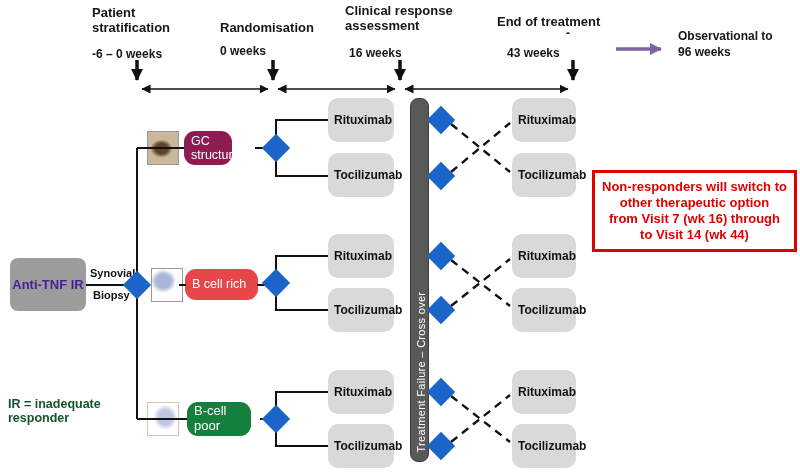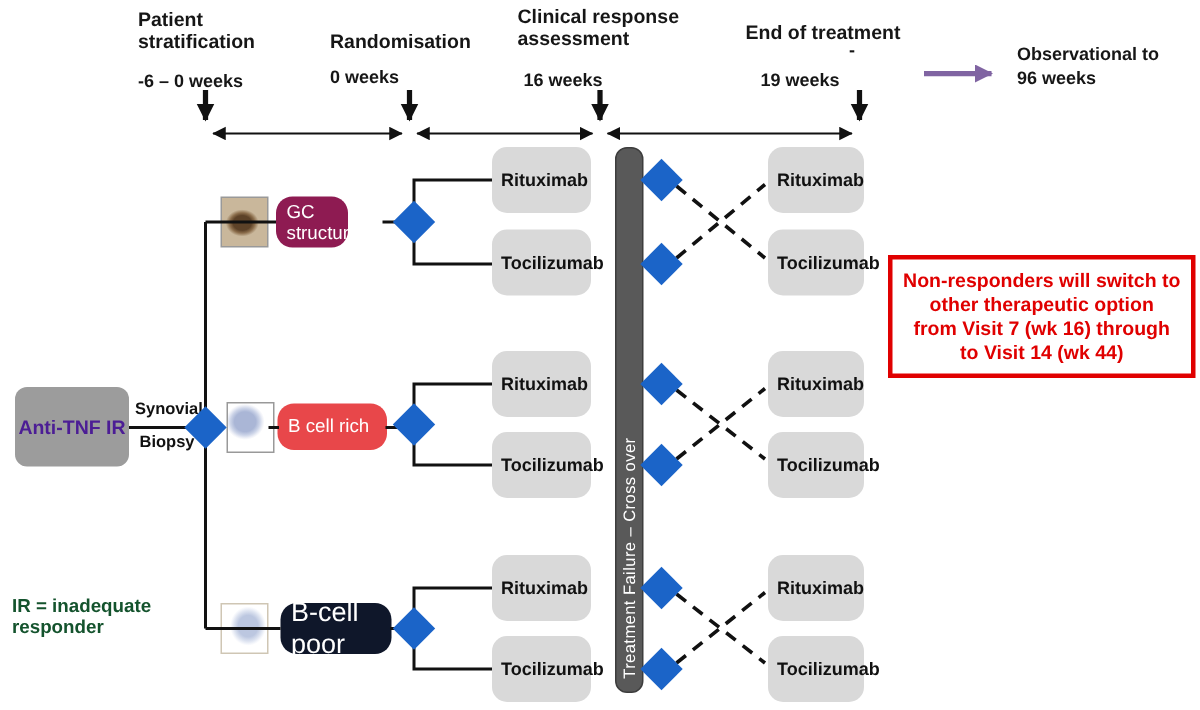--- a/index.html
+++ b/index.html
@@ -116,37 +116,37 @@
 
     <div class="abs hdr" style="left:220px;top:21px;">Randomisation</div>
     <div class="abs wks" style="left:220px;top:44px;">0 weeks</div>
 
     <div class="abs hdr" style="left:345px;top:4px;">Clinical response
 assessment</div>
     <div class="abs wks" style="left:349px;top:46px;">16 weeks</div>
 
     <div class="abs hdr" style="left:497px;top:15px;">End of treatment</div>
     <div class="abs wks" style="left:566px;top:26px;">-</div>
-    <div class="abs wks" style="left:507px;top:46px;">19 weeks</div>
+    <div class="abs wks" style="left:507px;top:46px;">43 weeks</div>
 
     <div class="abs wks" style="left:678px;top:29px;line-height:1.3;">Observational to
 96 weeks</div>
 
     <div class="entry-box">Anti-TNF IR</div>
     <div class="biopsy" style="left:90px;top:267px;">Synovial</div>
     <div class="biopsy" style="left:93px;top:289px;">Biopsy</div>
 
     <div class="thumb thumb-gc" style="left:147px;top:131px;"></div>
     <div class="thumb thumb-rich" style="left:151px;top:268px;"></div>
     <div class="thumb thumb-poor" style="left:147px;top:402px;"></div>
 
     <div class="branch-label" style="left: 184px; top: 131px; width: 48px; height: 34px; background: rgb(142, 27, 82);">GC
 structures</div>
     <div class="branch-label" style="left: 185px; top: 269px; width: 73px; height: 31px; background: rgb(232, 71, 74);">B cell rich</div>
-    <div class="branch-label" style="left: 187px; top: 402px; width: 74px; height: 34px; font-size: 18px; background: #0f172a;">B-cell poor</div>
+    <div class="branch-label" style="left: 187px; top: 402px; width: 64px; height: 34px; font-size: 13px; background: #15803d;">B-cell poor</div>
 
     <div class="treat" style="left:328px;top:98px;">Rituximab</div>
     <div class="treat" style="left:328px;top:153px;">Tocilizumab</div>
     <div class="treat" style="left:328px;top:234px;">Rituximab</div>
     <div class="treat" style="left:328px;top:288px;">Tocilizumab</div>
     <div class="treat" style="left:328px;top:370px;">Rituximab</div>
     <div class="treat" style="left:328px;top:424px;">Tocilizumab</div>
 
     <div class="bar"></div>
     <div class="bar-text">Treatment Failure – Cross over</div>

